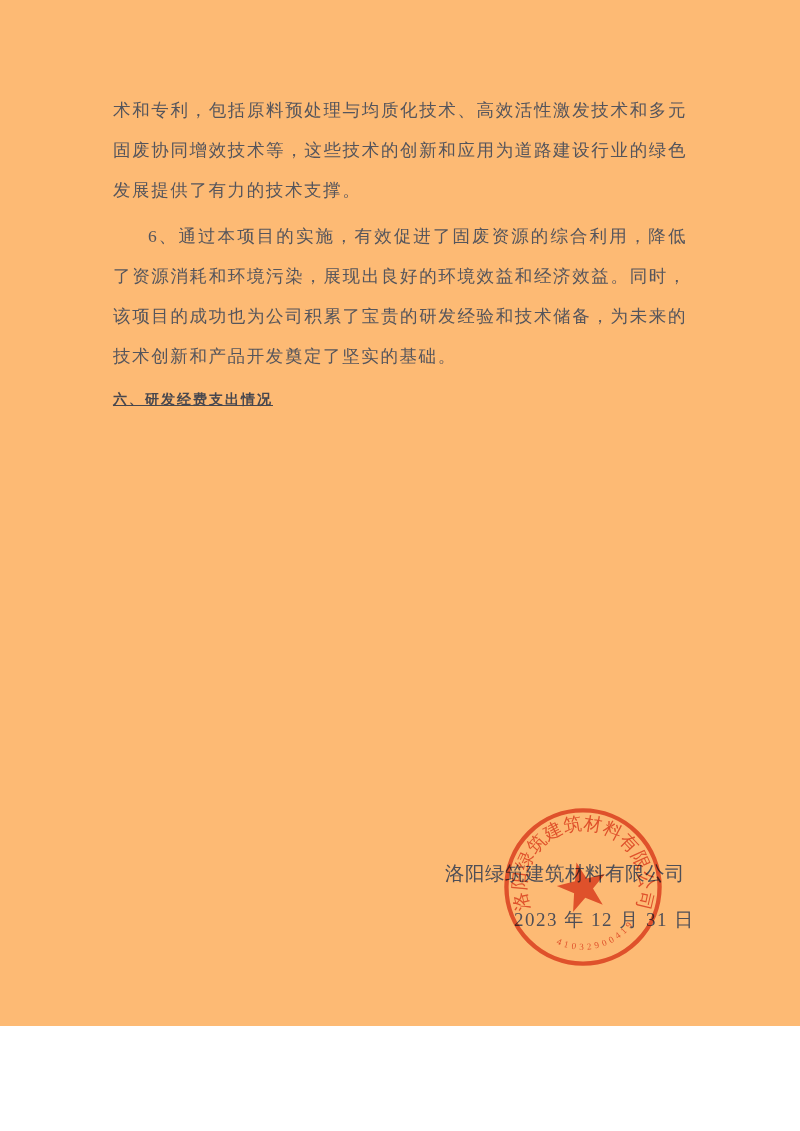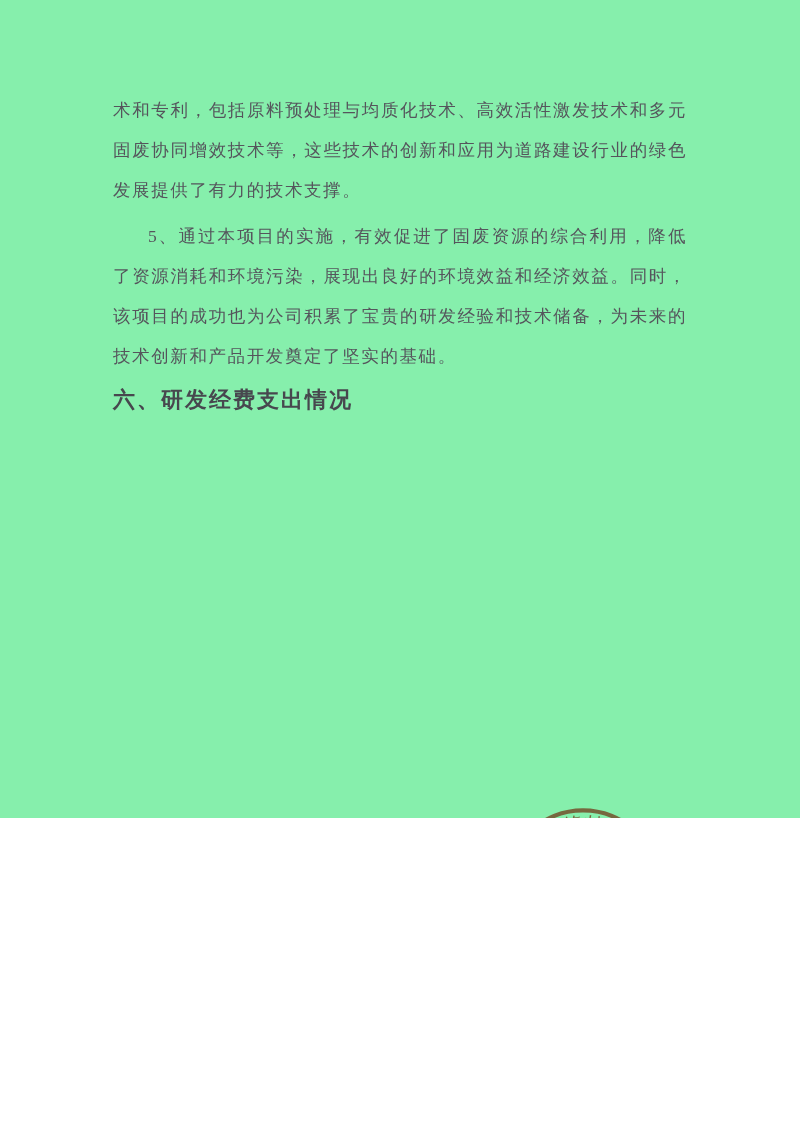--- a/index.html
+++ b/index.html
@@ -3,22 +3,22 @@
 <meta charset="utf-8">
 <style>
   html, body {
     margin: 0;
     padding: 0;
     background: #ffffff;
   }
   .page {
     position: relative;
     width: 800px;
-    height: 818px;
-    background: #86efac;
+    height: 1026px;
+    background: #fdba74;
     overflow: hidden;
     font-family: "Liberation Serif", "DejaVu Serif", serif;
   }
   .content {
     position: absolute;
     left: 113px;
     top: 90px;
     width: 574px;
     color: #55555c;
     font-size: 17.5px;
@@ -27,26 +27,27 @@
     text-align: justify;
   }
   .para {
     margin: 0 0 6px 0;
   }
   .para.indent {
     text-indent: 2em;
   }
   .heading {
     margin: 8px 0 6px 0;
-    font-size: 22px;
+    font-size: 14px;
     line-height: 32px;
     font-weight: bold;
     color: #47474e;
     letter-spacing: 2px;
     text-align: left;
+    text-decoration: underline;
   }
   .company-line {
     position: absolute;
     left: 445px;
     top: 860px;
     font-size: 19.5px;
     line-height: 28px;
     color: #4f4f57;
     letter-spacing: 0.5px;
     z-index: 2;
@@ -76,21 +77,21 @@
     font-family: "Liberation Serif", "DejaVu Serif", serif;
   }
 </style>
 </head>
 <body>
 
 <div class="page">
 
   <div class="content">
     <p class="para">术和专利，包括原料预处理与均质化技术、高效活性激发技术和多元固废协同增效技术等，这些技术的创新和应用为道路建设行业的绿色发展提供了有力的技术支撑。</p>
-    <p class="para indent">5、通过本项目的实施，有效促进了固废资源的综合利用，降低了资源消耗和环境污染，展现出良好的环境效益和经济效益。同时，该项目的成功也为公司积累了宝贵的研发经验和技术储备，为未来的技术创新和产品开发奠定了坚实的基础。</p>
+    <p class="para indent">6、通过本项目的实施，有效促进了固废资源的综合利用，降低了资源消耗和环境污染，展现出良好的环境效益和经济效益。同时，该项目的成功也为公司积累了宝贵的研发经验和技术储备，为未来的技术创新和产品开发奠定了坚实的基础。</p>
     <h2 class="heading">六、研发经费支出情况</h2>
   </div>
 
   <div class="company-line">洛阳绿筑建筑材料有限公司</div>
 
   <div class="date-line">2023 年 12 月 31 日</div>
 
   <div class="seal">
     <svg viewBox="0 0 200 200" width="174" height="174">
       <defs>

